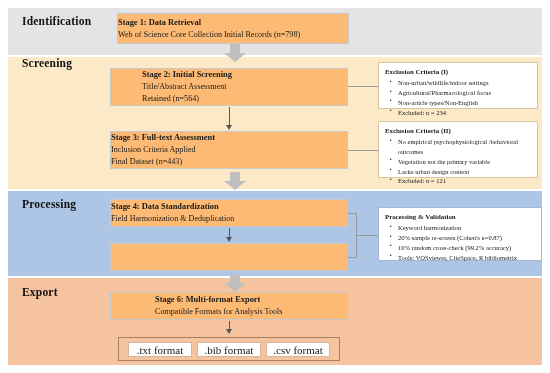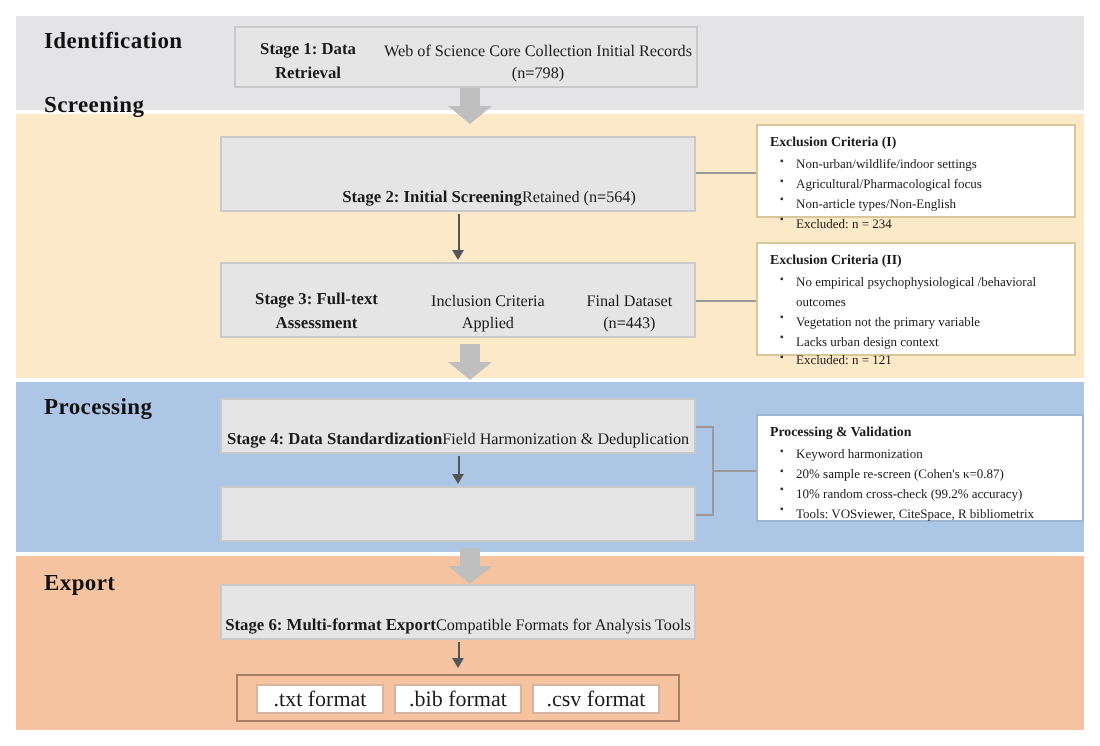--- a/index.html
+++ b/index.html
@@ -17,41 +17,41 @@
   .band-screening{top:57px;height:132px;background:#fce9c8;}
   .band-processing{top:191px;height:85px;background:#adc6e5;}
   .band-export{top:278px;height:87px;background:#f5c3a0;}
 
   .band-label{
     position:absolute;left:22px;
     font-weight:bold;font-size:11.5px;color:#111;
     letter-spacing:.2px;
   }
   .lbl-identification{top:15px;}
-  .lbl-screening{top:47px;}
+  .lbl-screening{top:57px;}
   .lbl-processing{top:198px;}
   .lbl-export{top:286px;}
 
   
   .stage{
-    position:absolute;background:#e5e5e5;
+    position:absolute;background:#fdba74;
     border:1px solid #c9c9c9;
     box-sizing:border-box;
-    display:flex;flex-direction:row;
-    align-items:flex-end;justify-content:center;
+    display:flex;flex-direction:column;
+    align-items:flex-start;justify-content:center;
     text-align:center;
     font-size:8.1px;color:#1a1a1a;line-height:1.45;
   }
   .stage .ttl{font-weight:bold;font-size:8.4px;}
   .stage-1{left:117px;top:13px;width:232px;height:31px;}
   .stage-2{left:110px;top:68px;width:238px;height:38px;padding-left:31px;}
   .stage-3{left:110px;top:131px;width:238px;height:38px;}
   .stage-4{left:110px;top:199px;width:238px;height:28px;}
   .stage-5{left:110px;top:243px;width:238px;height:28px;}
-  .stage-6{left:110px;top:292px;width:238px;height:28px;}
+  .stage-6{left:110px;top:292px;width:238px;height:28px;padding-left:44px;}
 
   
   .note{
     position:absolute;background:#ffffff;
     box-sizing:border-box;
     font-size:6.5px;color:#1a1a1a;line-height:1.5;
     padding:4px 5px 4px 6px;
   }
   .note .nt{font-weight:bold;font-size:6.9px;display:block;margin-bottom:1px;}
   .note ul{margin:0;padding:0 0 0 8px;list-style:none;}
@@ -137,20 +137,21 @@
     <div>Web of Science Core Collection Initial Records (n=798)</div>
   </div>
 
   <div class="block-arrow ba-1">
     <div class="shaft"></div>
       <div class="head"></div>
   </div>
 
   <div class="stage stage-2">
     <div class="ttl">Stage 2: Initial Screening</div>
+    <div>Title/Abstract Assessment</div>
     <div>Retained (n=564)</div>
   </div>
 
   <div class="thin-arrow ta-2to3">
     <div class="ln"></div>
       <div class="hd"></div>
   </div>
 
   <div class="stage stage-3">
     <div class="ttl">Stage 3: Full-text Assessment</div>

